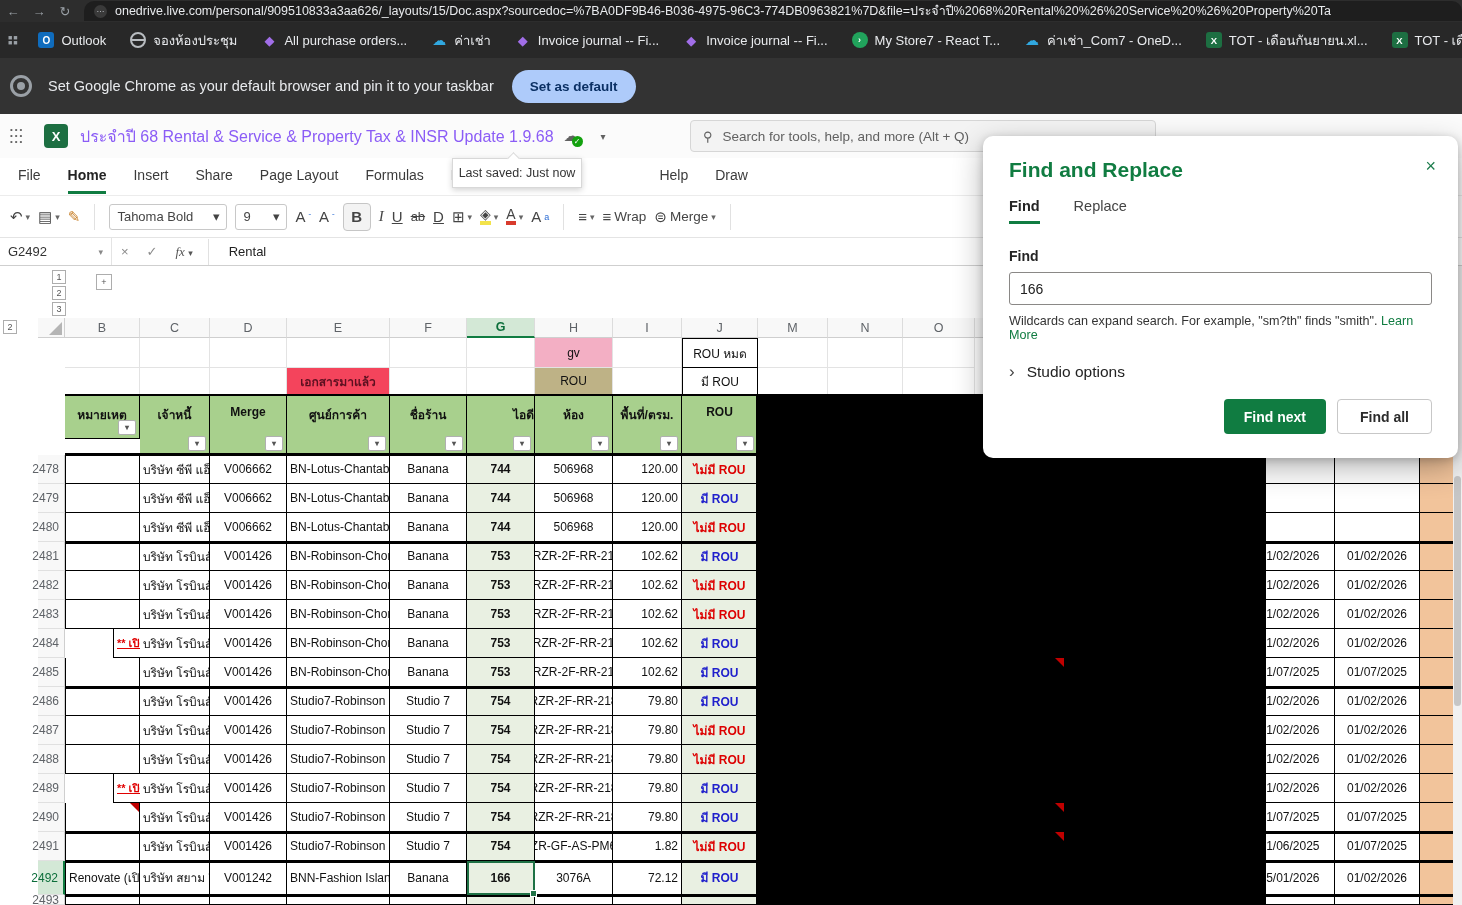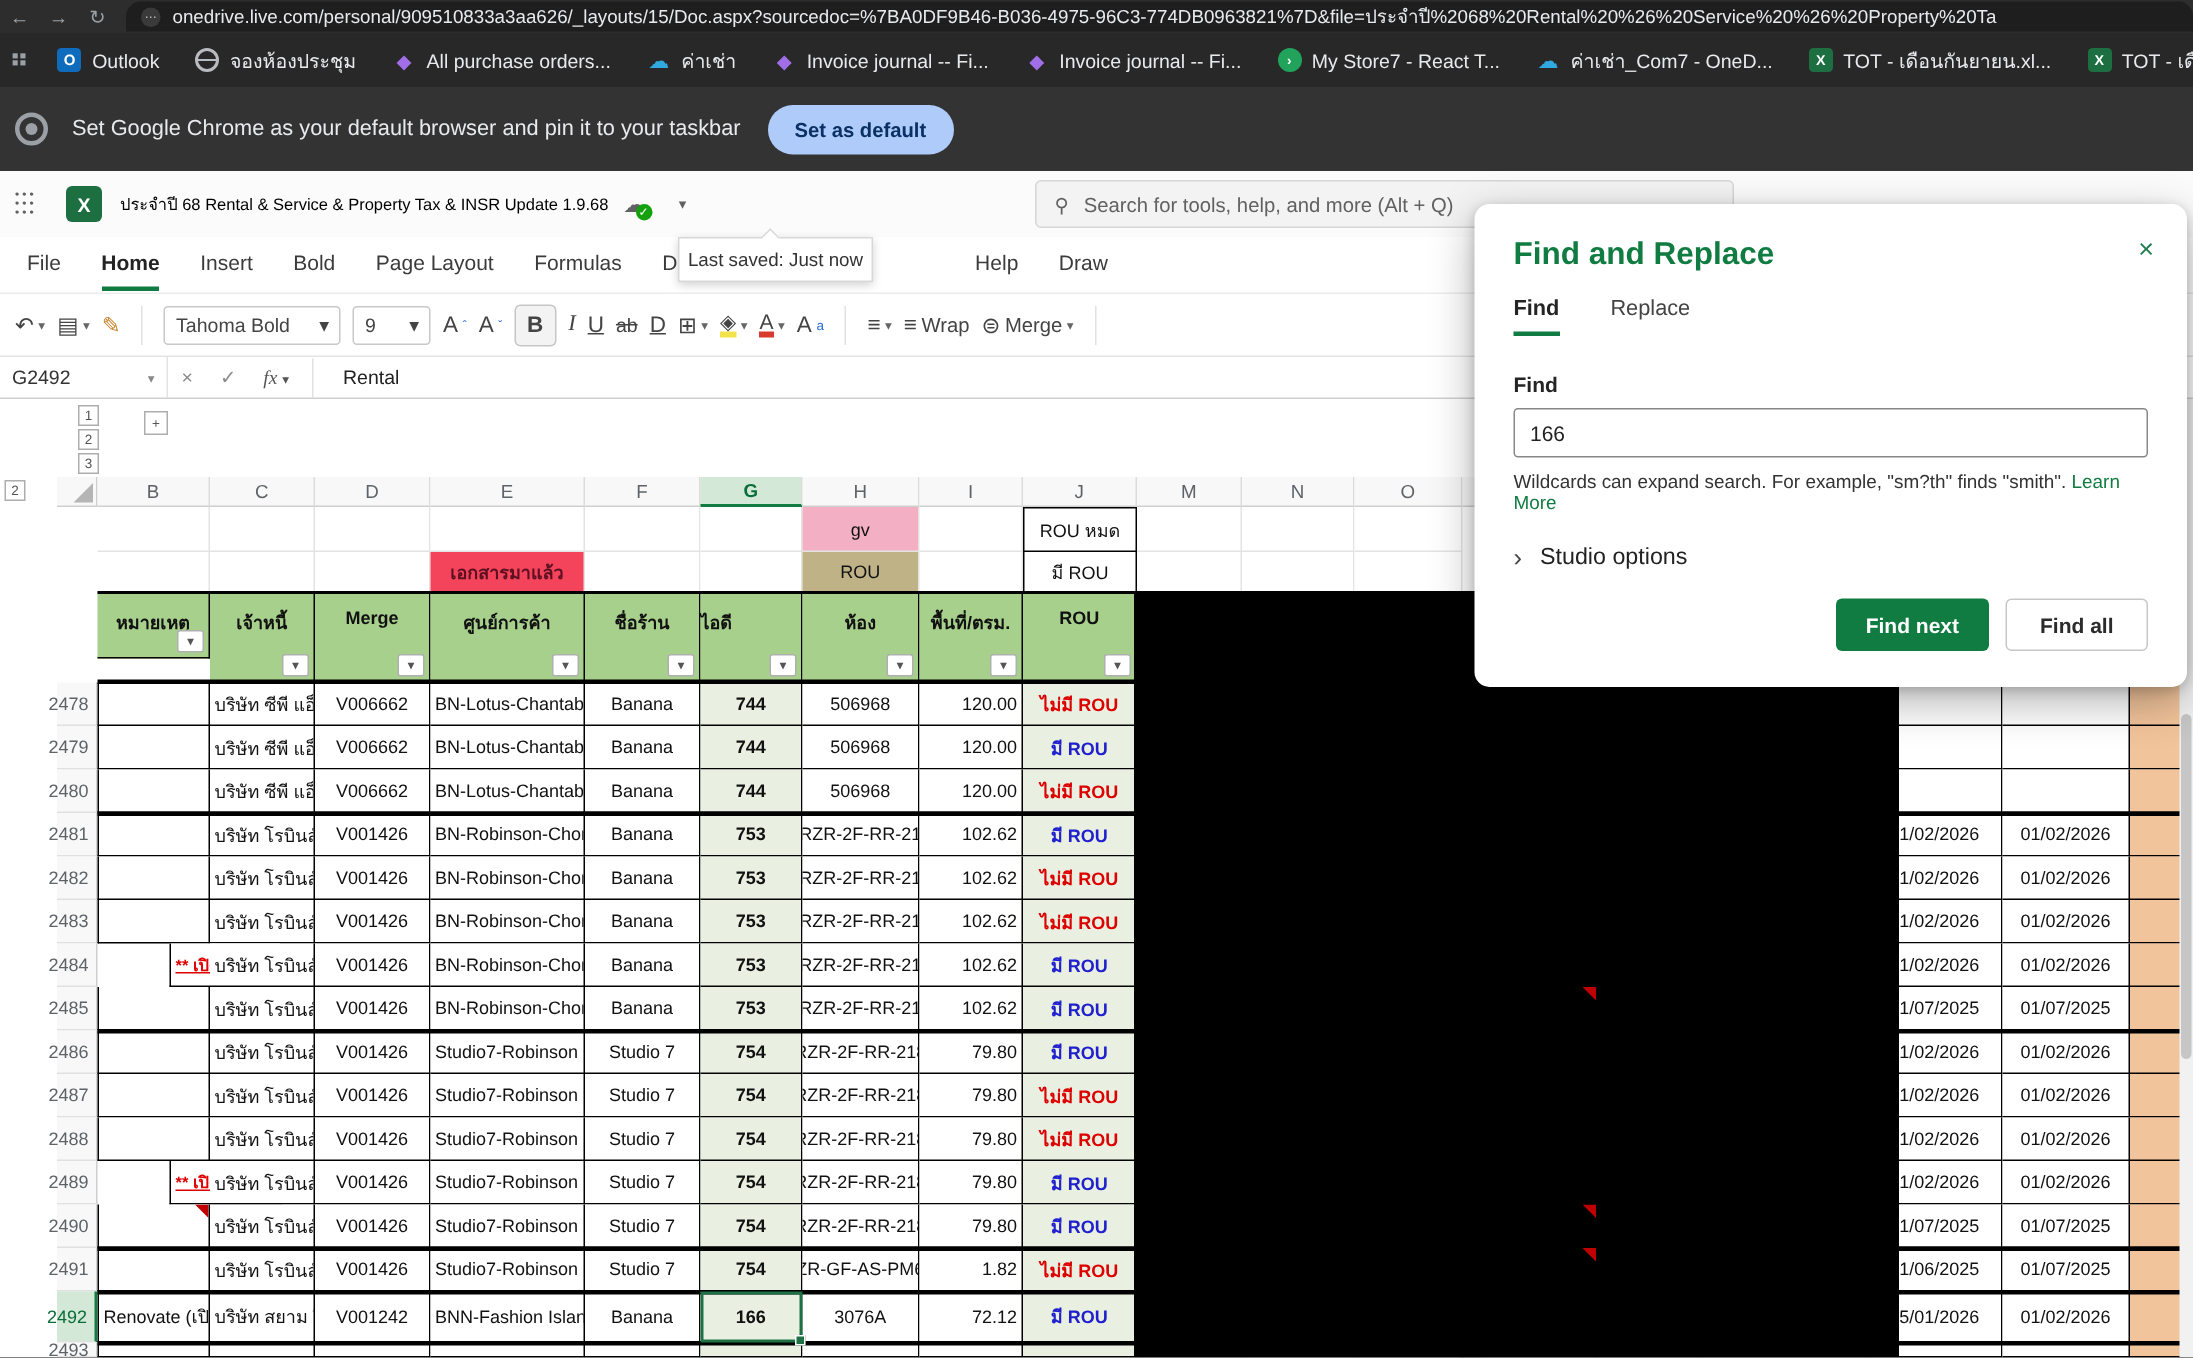--- a/index.html
+++ b/index.html
@@ -42,21 +42,21 @@
   .set-default{margin-left:18px;height:33px;padding:0 18px;border:none;border-radius:17px;
                background:#aecbfa;color:#0b3064;font-size:13.5px;font-weight:bold;
                font-family:"Liberation Sans",sans-serif;cursor:pointer;}
 
   
   .xl-header{position:absolute;left:0;top:114px;width:1462px;height:44px;background:#fbfbfb;
              display:flex;align-items:center;}
   .waffle-light{margin:0 14px 0 10px;color:#616161;font-size:8px;line-height:6px;letter-spacing:2px;width:20px;}
   .xl-icon{width:24px;height:24px;background:#1d6f42;border-radius:4px;color:#fff;font-weight:bold;
            font-size:13px;display:flex;align-items:center;justify-content:center;margin-right:12px;}
-  .doc-title{font-size:11px;color:#000000;white-space:nowrap;}
+  .doc-title{font-size:16px;color:#8b5cf6;white-space:nowrap;}
   .cloud-saved{position:relative;color:#616161;font-size:15px;margin-left:10px;}
   .cloud-saved .chk{position:absolute;right:-4px;bottom:-2px;width:11px;height:11px;border-radius:50%;
                     background:#13a10e;color:#fff;font-size:8px;display:flex;align-items:center;justify-content:center;}
   .title-chevron{color:#616161;font-size:10px;margin-left:22px;}
   .xl-search{position:absolute;left:690px;top:6px;width:466px;height:32px;background:#f3f3f3;
              border:1px solid #d6d6d6;border-radius:4px;display:flex;align-items:center;padding:0 12px;gap:10px;}
   .xl-search .mag{color:#616161;font-size:13px;}
   .xl-search .ph{color:#616161;font-size:13.5px;white-space:nowrap;}
 
   
@@ -235,21 +235,21 @@
     <div class="xl-search">
       <span class="mag">⚲</span>
       <span class="ph">Search for tools, help, and more (Alt + Q)</span>
     </div>
   </div>
 
   <div class="menu-bar" id="menu-bar">
       <div class="menu-item">File</div>
       <div class="menu-item active">Home</div>
       <div class="menu-item">Insert</div>
-      <div class="menu-item">Bold</div>
+      <div class="menu-item">Share</div>
       <div class="menu-item">Page Layout</div>
       <div class="menu-item">Formulas</div>
       <div class="menu-item">Data</div>
       <div class="menu-item after-gap">Help</div>
       <div class="menu-item">Draw</div>
     </div>
 
   <div class="tooltip">
     <span class="caret"></span>
     <span>Last saved: Just now</span>
@@ -362,21 +362,21 @@
       </div>
       <div class="ghead" style="left: 287px; top: 129px; width: 103px; height: 60px;">
         <div style="position: absolute; left: 0px; right: 0px; top: 10px; text-align: center;">ศูนย์การค้า</div>
         <div class="fbtn">▾</div>
       </div>
       <div class="ghead" style="left: 390px; top: 129px; width: 77px; height: 60px;">
         <div style="position: absolute; left: 0px; right: 0px; top: 10px; text-align: center;">ชื่อร้าน</div>
         <div class="fbtn">▾</div>
       </div>
       <div class="ghead" style="left: 467px; top: 129px; width: 68px; height: 60px;">
-        <div style="position: absolute; left: 0px; right: 0px; top: 10px; text-align: left;">ไอดี</div>
+        <div style="position: absolute; left: 0px; right: 0px; top: 10px; text-align: right;">ไอดี</div>
         <div class="fbtn">▾</div>
       </div>
       <div class="ghead" style="left: 535px; top: 129px; width: 78px; height: 60px;">
         <div style="position: absolute; left: 0px; right: 0px; top: 10px; text-align: center;">ห้อง</div>
         <div class="fbtn">▾</div>
       </div>
       <div class="ghead" style="left: 613px; top: 129px; width: 69px; height: 60px;">
         <div style="position: absolute; left: 0px; right: 0px; top: 10px; text-align: center;">พื้นที่/ตรม.</div>
         <div class="fbtn">▾</div>
       </div>

